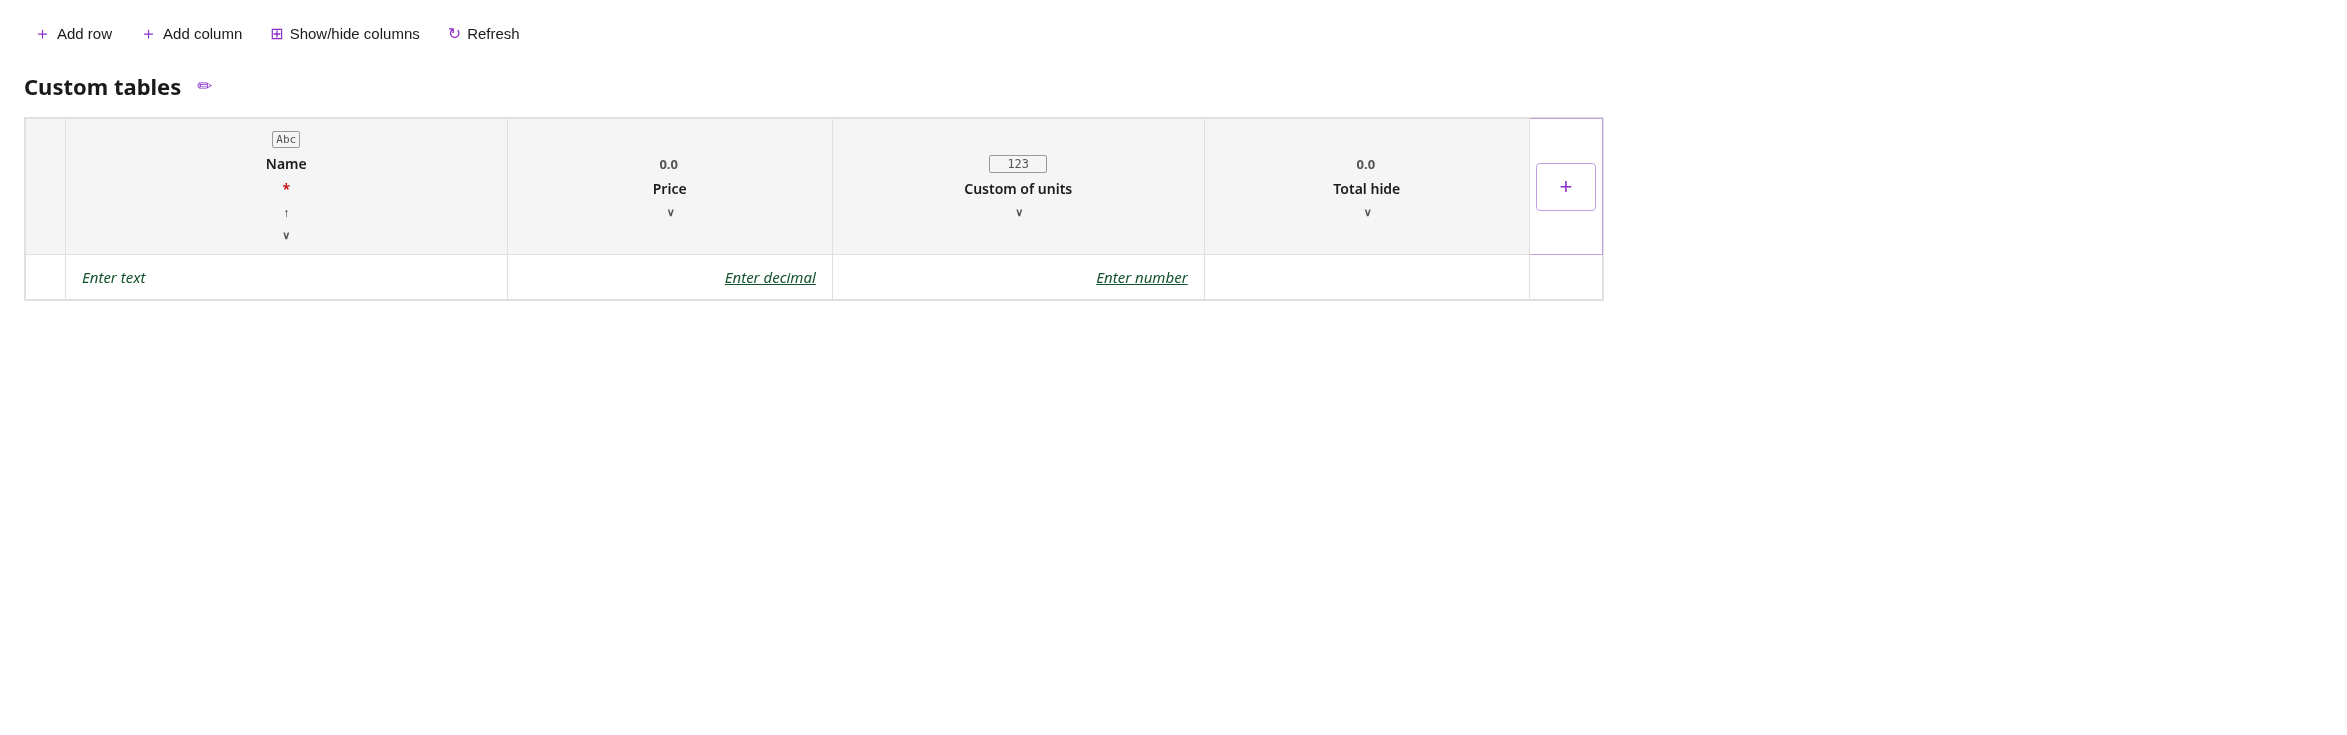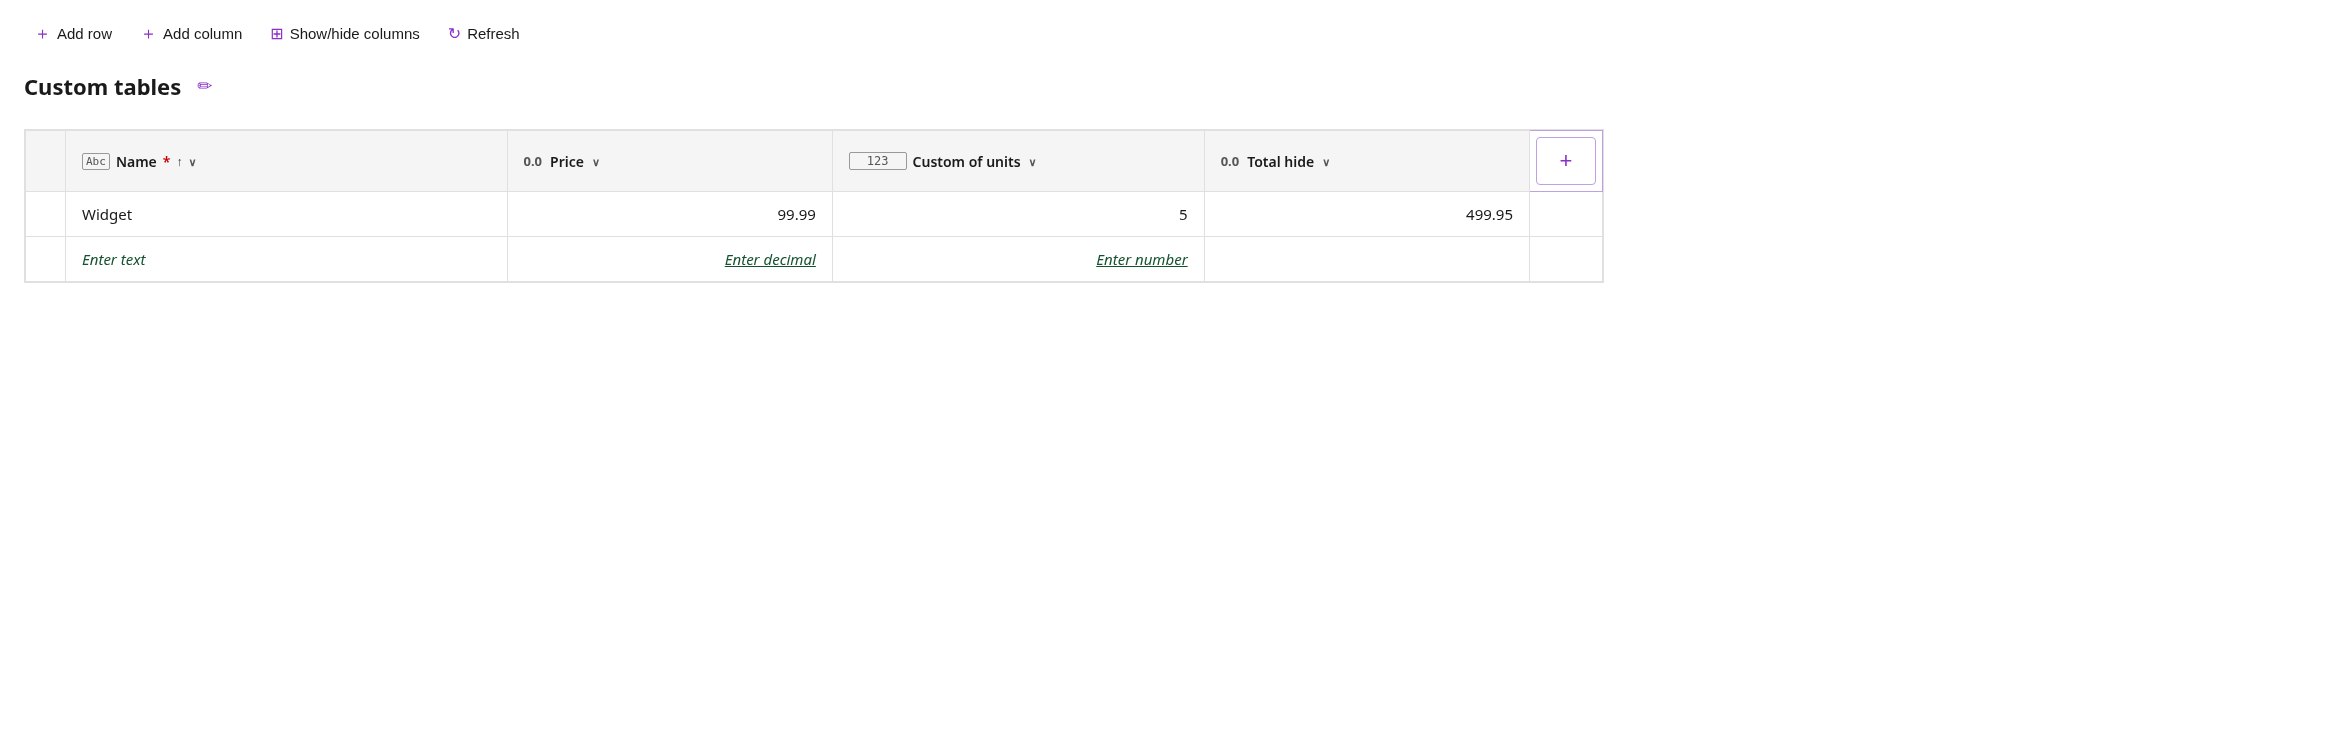--- a/index.html
+++ b/index.html
@@ -41,21 +41,21 @@
     .toolbar-btn .icon {
       color: #8b2fc9;
       font-size: 17px;
       font-weight: 300;
     }
 
     .page-title-row {
       display: flex;
       align-items: center;
       gap: 12px;
-      margin-bottom: 28px;
+      margin-bottom: 16px;
     }
 
     .page-title {
       font-size: 22px;
       font-weight: 700;
       color: #1a1a1a;
     }
 
     .edit-icon-btn {
       background: none;
@@ -92,20 +92,21 @@
       font-weight: 600;
       font-size: 14px;
       white-space: nowrap;
     }
 
     th .col-header-inner {
       display: flex;
       align-items: center;
       gap: 6px;
       cursor: pointer;
+      flex-direction: column;
     }
 
     th .type-icon {
       color: #555;
       font-size: 13px;
       border: 1px solid #999;
       border-radius: 2px;
       padding: 1px 3px;
       font-weight: 400;
       font-family: monospace;
@@ -255,36 +256,20 @@
 
         <th class="add-col-th">
           <button class="add-col-btn">
             <span style="color:#8b2fc9; font-size:22px; font-weight:300;">+</span>
           </button>
         </th>
       </tr>
     </thead>
     <tbody>
 
-      <tr>
-        <td class="row-selector-cell"></td>
-        <td>
-          <span>Widget</span>
-        </td>
-        <td class="numeric">
-          <span>99.99</span>
-        </td>
-        <td class="numeric">
-          <span>5</span>
-        </td>
-        <td class="numeric">
-          <span>499.95</span>
-        </td>
-        <td></td>
-      </tr>
 
       <tr>
         <td class="row-selector-cell"></td>
         <td class="placeholder-cell">
           <span>Enter text</span>
         </td>
         <td class="placeholder-cell numeric">
           <span>Enter decimal</span>
         </td>
         <td class="placeholder-cell numeric">

